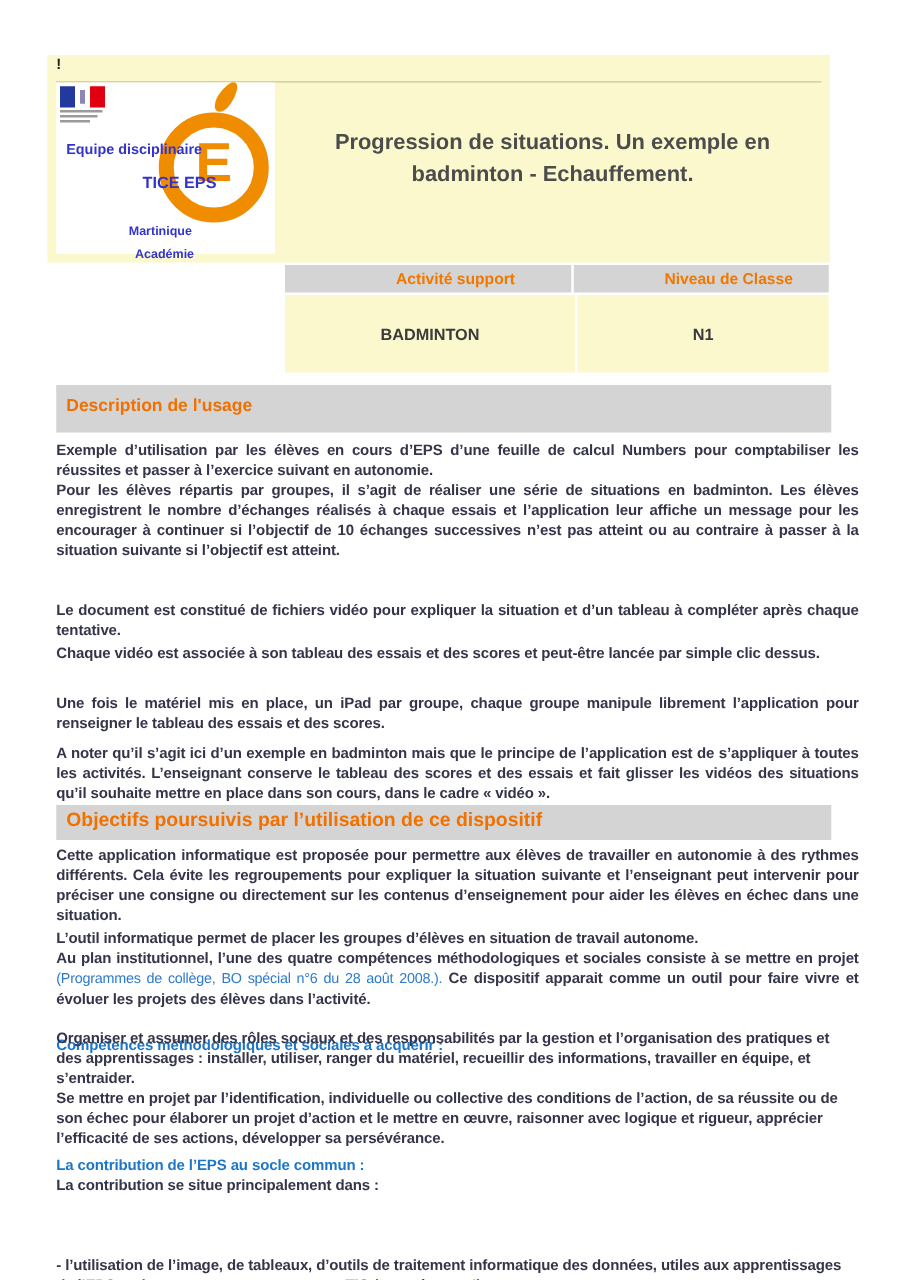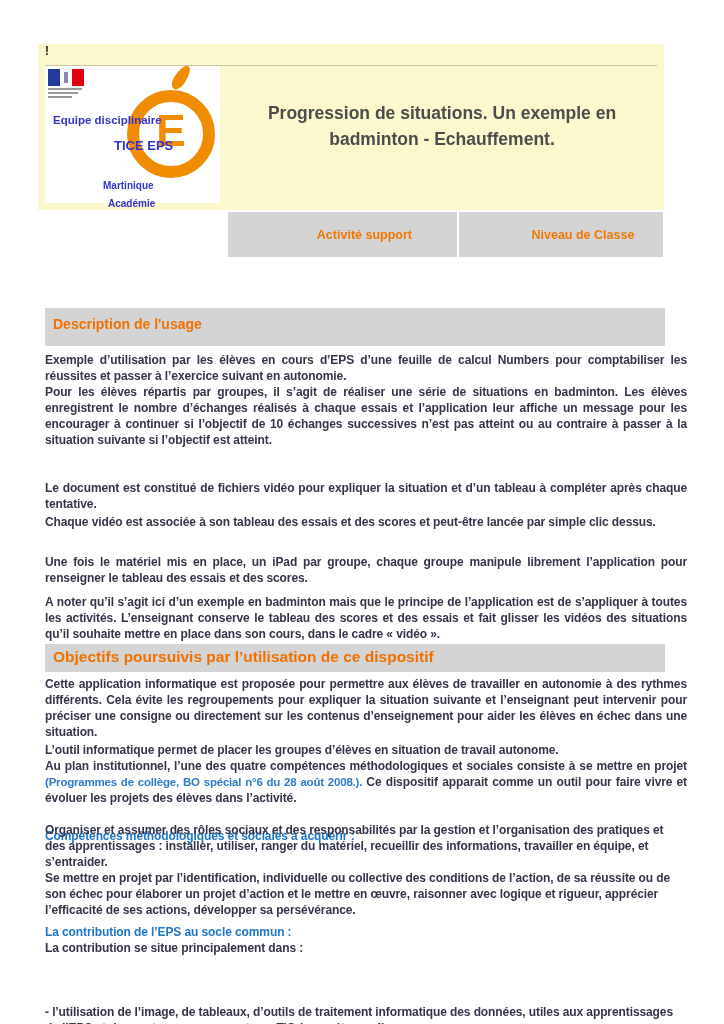--- a/index.html
+++ b/index.html
@@ -35,41 +35,41 @@
   .lt-tice{left:53px;top:72px;font-size:13px;margin-left:16px;}
   .lt-acad{left:63px;top:101px;font-size:10px;margin-top:31px;}
   .lt-mart{left:58px;top:114px;font-size:10px;}
 
   .doc-title{position:absolute;left:198px;top:56px;width:412px;text-align:center;
              font-size:17.5px;line-height:26px;font-weight:bold;color:#4C4C4C;}
 
   
   .info-table{position:absolute;left:228px;top:212px;width:435px;}
   .itr{display:flex;gap:2px;}
-  .ith{height:45px;background:#D4D4D4;color:#F07800;font-weight:bold;font-size:12.5px;
+  .ith{height:22px;background:#D4D4D4;color:#F07800;font-weight:bold;font-size:12.5px;
        display:flex;align-items:center;justify-content:center;padding-left:44px;}
   .itd{height:62px;background:#FAF8CC;color:#3B3B3B;font-weight:bold;font-size:13px;
        display:flex;align-items:center;justify-content:center;}
   .c1{width:232px;} .c2{width:201px;}
   .itr + .itr{margin-top:2px;}
 
   
   .bar{position:absolute;left:45px;width:620px;background:#D4D4D4;}
   .bar1{top:308px;height:38px;}
   .bar2{top:644px;height:28px;}
   .bar-label{font-weight:bold;color:#F07000;padding-left:8px;}
   .bar1 .bar-label{font-size:14px;padding-top:8px;}
   .bar2 .bar-label{font-size:15.5px;padding-top:4px;}
 
   
   .para{position:absolute;left:45px;width:642px;font-size:12px;font-weight:bold;
         color:#35354A;line-height:16px;text-align:justify;letter-spacing:-0.1px;}
   .left{text-align:left;}
   .subhead{color:#1D76C8;}
-  .link{color:#2E7BCC;font-weight:bold;font-size:11.5px;letter-spacing:-0.2px;
+  .link{color:#2E7BCC;font-weight:normal;font-size:11.5px;letter-spacing:-0.2px;
         text-decoration:none;cursor:pointer;}
 
   .p1{top:352px;} .p2{top:384px;} .p3{top:448px;} .p4{top:480px;}
   .p5{top:514px;} .p6{top:554px;} .p7{top:594px;}
   .o1{top:676px;} .o2{top:742px;} .o3{top:758px;}
   .s1{top:828px;} .o4{top:822px;} .o5{top:870px;}
   .s2{top:924px;} .o6{top:940px;} .o7{top:1004px;}
 </style>
 </head>
 <body>
@@ -104,20 +104,24 @@
     </div>
 
     <div class="doc-title">Progression de situations. Un exemple en badminton - Echauffement.</div>
   </div>
 
   <div class="info-table">
     <div class="itr">
       <div class="ith c1">Activité support</div>
       <div class="ith c2">Niveau de Classe</div>
     </div>
+    <div class="itr">
+      <div class="itd c1">BADMINTON</div>
+      <div class="itd c2">N1</div>
+    </div>
   </div>
 
   <div class="bar bar1">
     <div class="bar-label">Description de l'usage</div>
   </div>
   <div class="para p1">Exemple d’utilisation par les élèves en cours d’EPS d’une feuille de calcul Numbers pour comptabiliser les réussites et passer à l’exercice suivant en autonomie.</div>
   <div class="para p2">Pour les élèves répartis par groupes, il s’agit de réaliser une série de situations en badminton. Les élèves enregistrent le nombre d’échanges réalisés à chaque essais et l’application leur affiche un message pour les encourager à continuer si l’objectif de 10 échanges successives n’est pas atteint ou au contraire à passer à la situation suivante si l’objectif est atteint.</div>
   <div class="para p4">Le document est constitué de fichiers vidéo pour expliquer la situation et d’un tableau à compléter après chaque tentative.</div>
   <div class="para p5">Chaque vidéo est associée à son tableau des essais et des scores et peut-être lancée par simple clic dessus.</div>
   <div class="para p6">Une fois le matériel mis en place, un iPad par groupe, chaque groupe manipule librement l’application pour renseigner le tableau des essais et des scores.</div>

